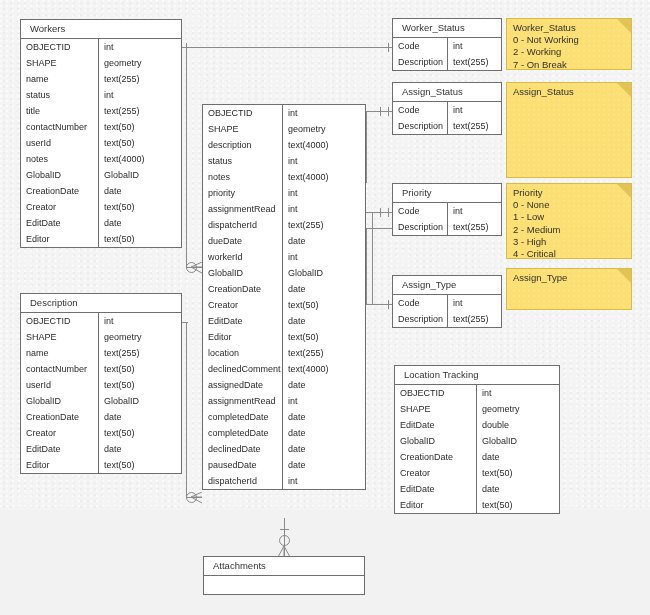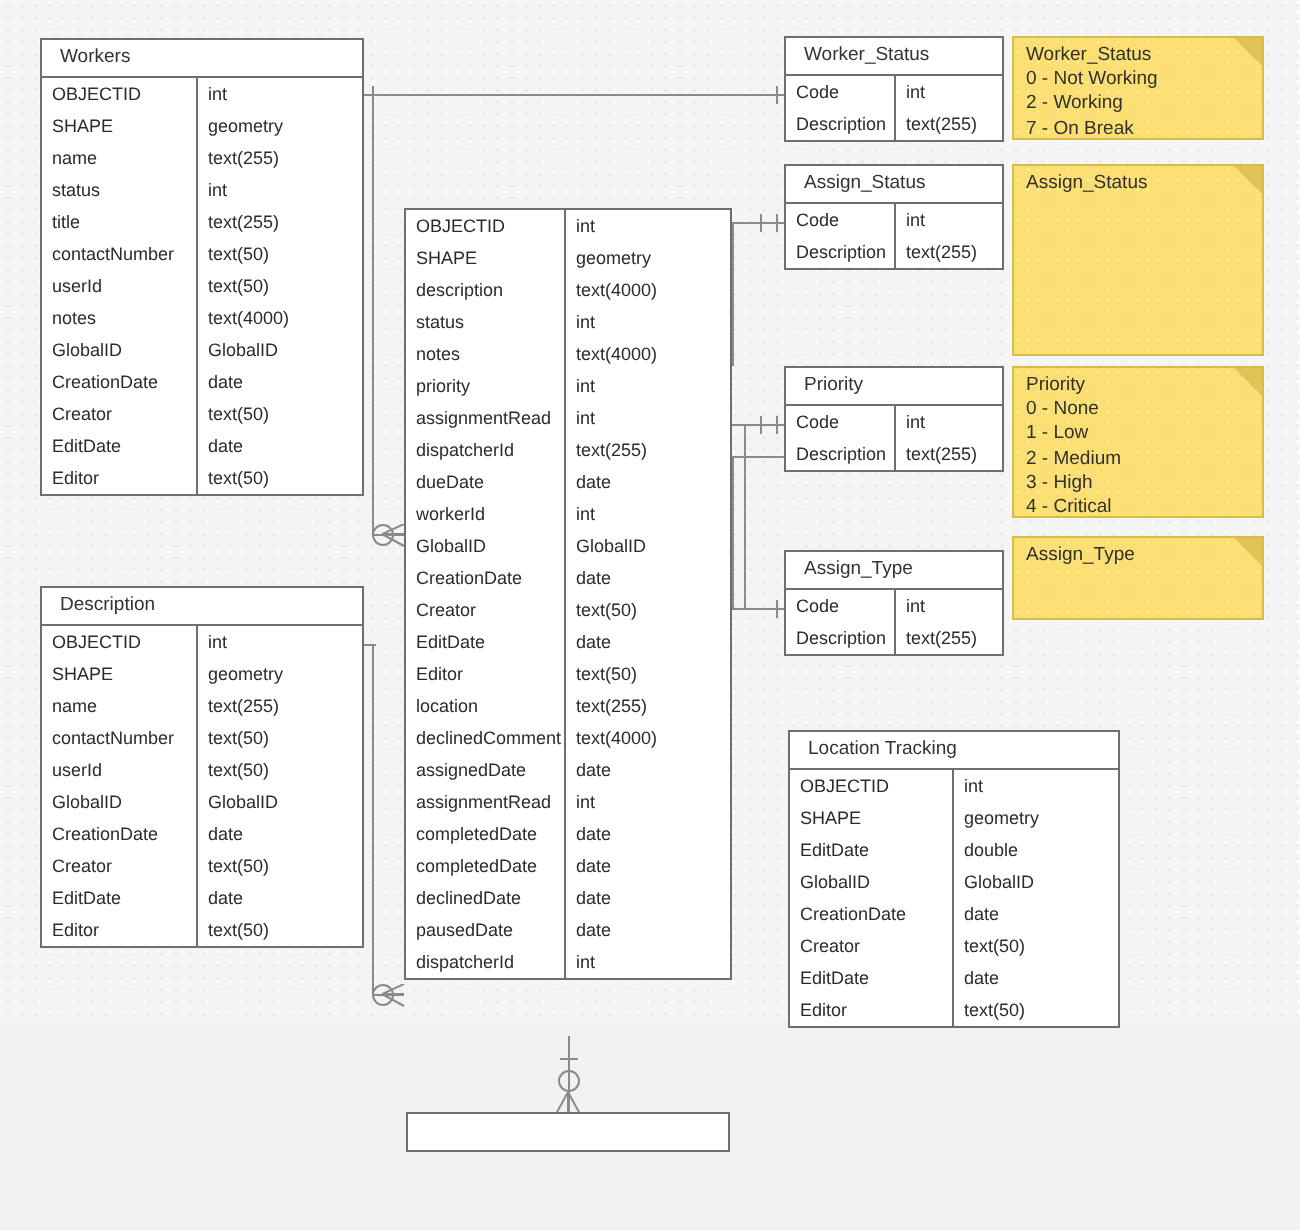--- a/index.html
+++ b/index.html
@@ -487,20 +487,21 @@
           <div class="ftype" style="flex: 1 1 0%;">date</div>
         </div>
         <div class="row">
           <div class="fname" style="width: 82px;">Editor</div>
           <div class="ftype" style="flex: 1 1 0%;">text(50)</div>
         </div>
       </div>
   </div>
 
   <div class="entity empty-body" style="left:203px; top:556px; width:162px;">
+    <div class="title">Attachments</div>
     <div class="rows">
         <div class="row" style="height: 18px;"></div>
       </div>
   </div>
 
   <div class="note" style="left:506px; top:18px; width:126px; height:52px;">
     <div class="fold"></div>
     <div class="nline">Worker_Status</div>
     <div>
         <div class="nline">0 - Not Working</div>

